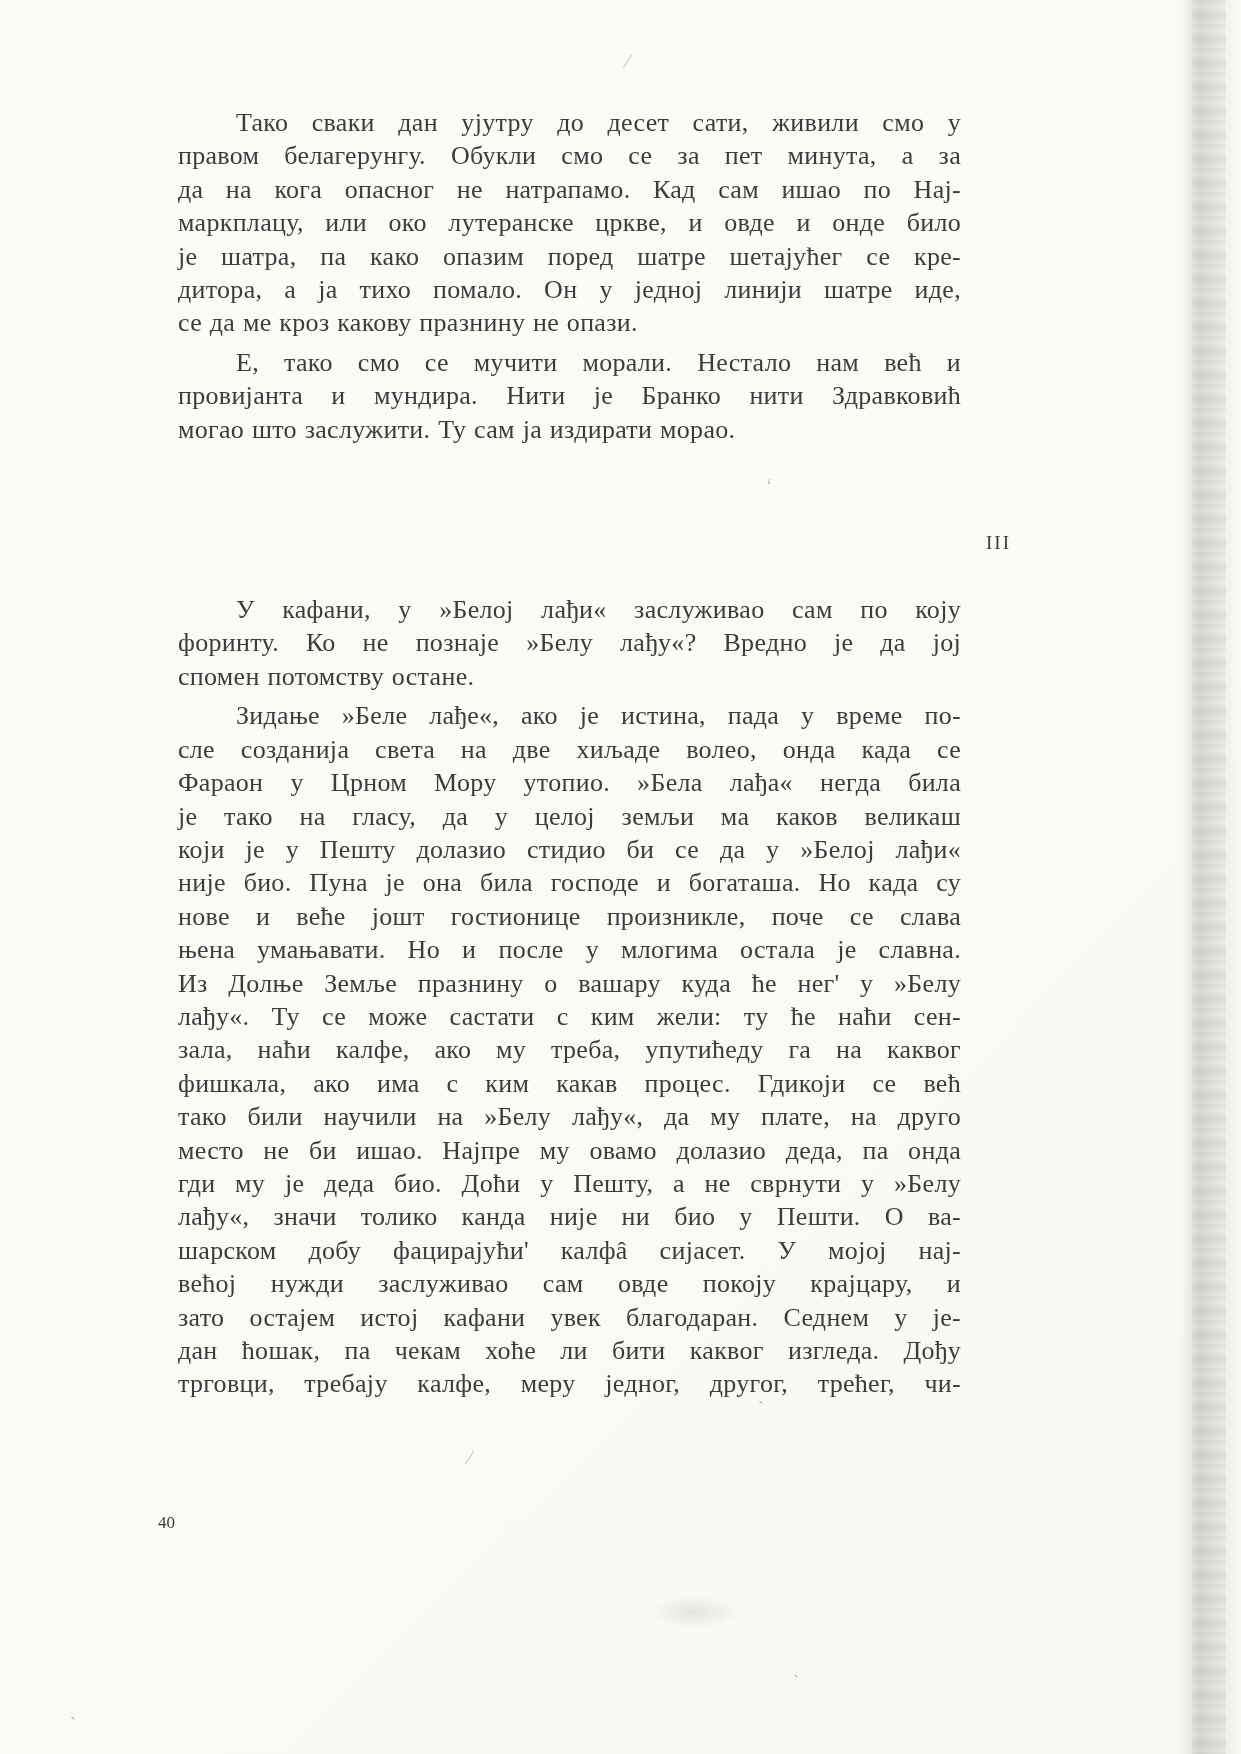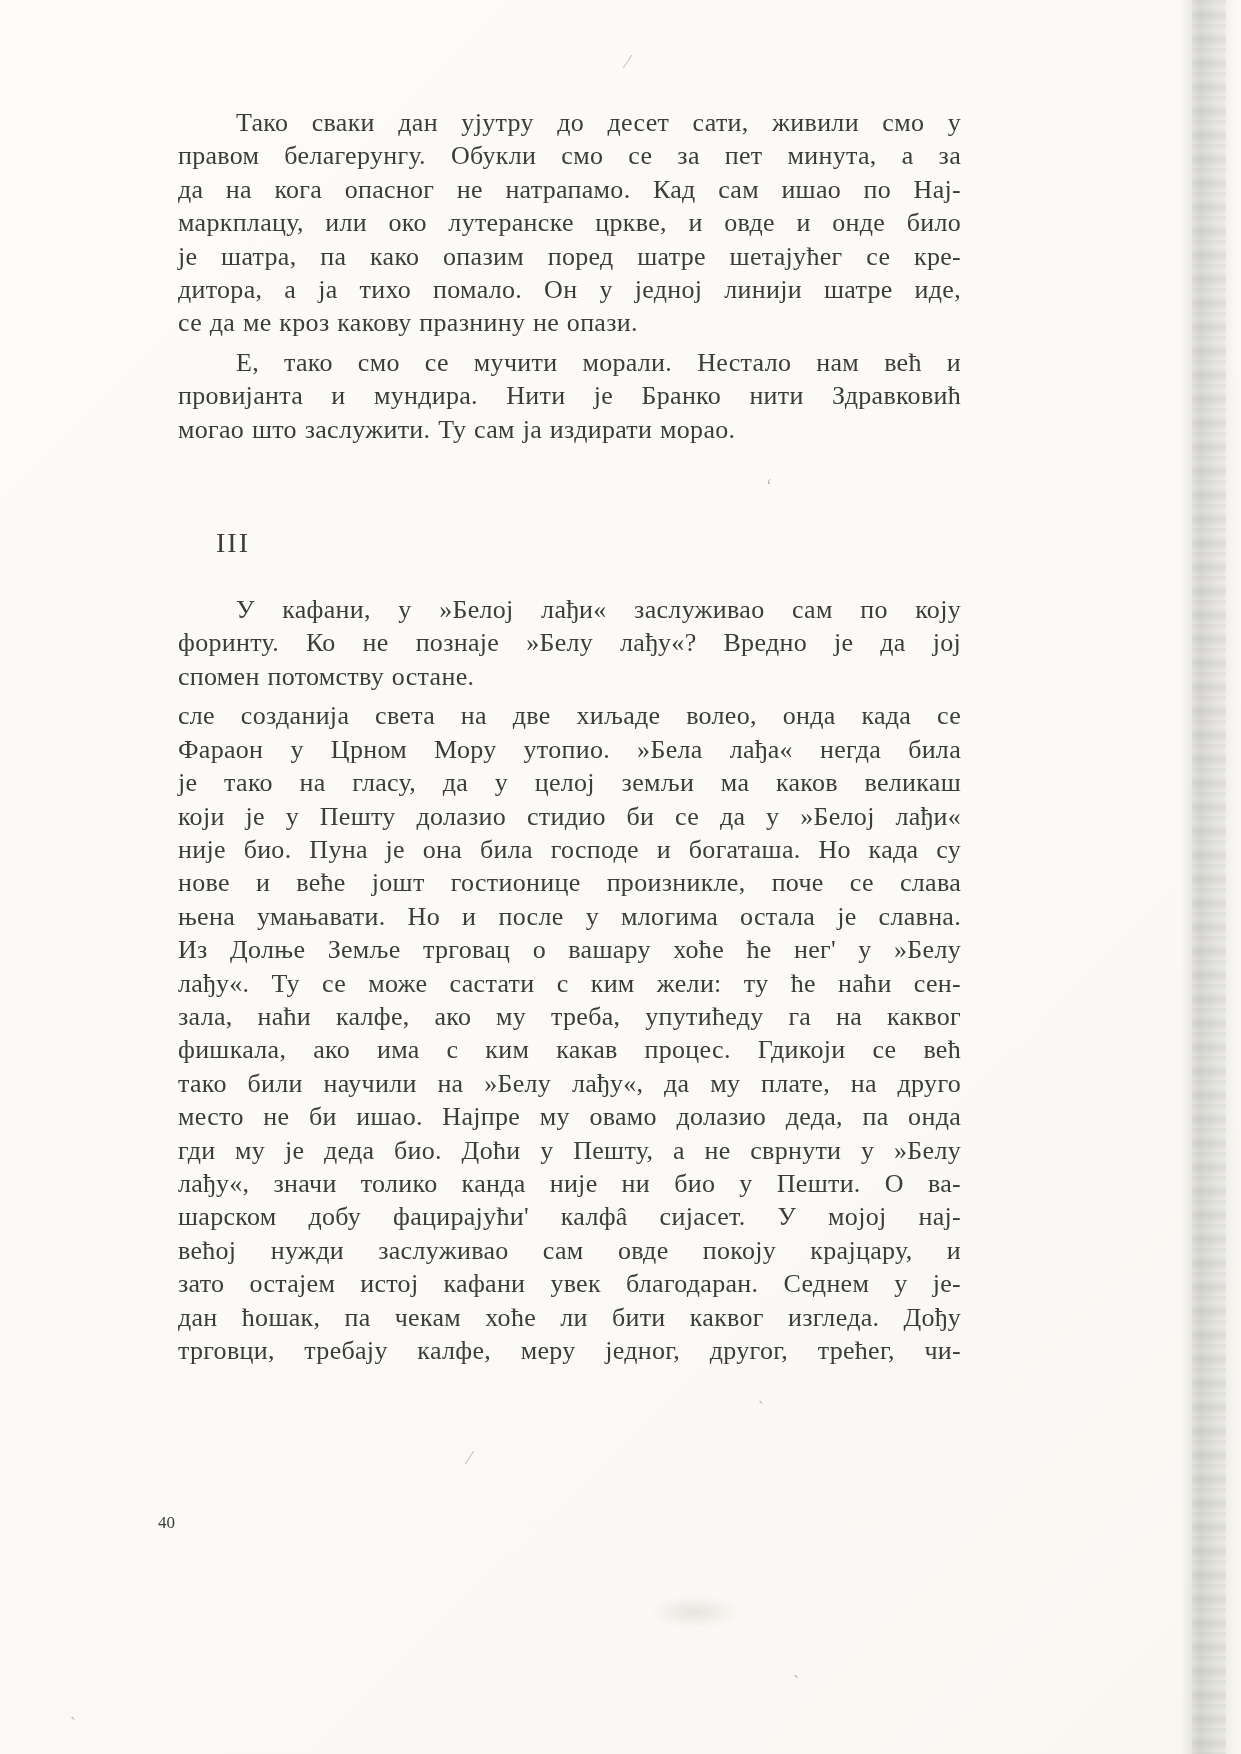--- a/index.html
+++ b/index.html
@@ -53,24 +53,24 @@
   .paragraph { margin: 6px; }
   .line {
     text-align: justify;
     text-align-last: justify;
     white-space: normal;
   }
   .line.first { padding-left: 58px; }
   .line.last  { text-align-last: left; }
   .heading {
     margin: 80px 0 33px 0;
-    text-align: left;
+    text-align: right;
     position: relative;
     left: 44px;
-    font-size: 28px;
+    font-size: 19px;
     line-height: 34px;
     letter-spacing: 2px;
   }
   .page-number {
     position: absolute;
     left: 158px;
     top: 1506px;
     font-size: 17px;
     line-height: 33px;
   }
@@ -108,28 +108,29 @@
         <div class="line">провијанта и мундира. Нити је Бранко нити Здравковић</div>
         <div class="line last">могао што заслужити. Ту сам ја издирати морао.</div>
       </div>
       <div class="heading">III</div>
       <div class="paragraph">
         <div class="line first">У кафани, у »Белој лађи« заслуживао сам по коју</div>
         <div class="line">форинту. Ко не познаје »Белу лађу«? Вредно је да јој</div>
         <div class="line last">спомен потомству остане.</div>
       </div>
       <div class="paragraph">
+        <div class="line first">Зидање »Беле лађе«, ако је истина, пада у време по-</div>
         <div class="line">сле созданија света на две хиљаде волео, онда када се</div>
         <div class="line">Фараон у Црном Мору утопио. »Бела лађа« негда била</div>
         <div class="line">је тако на гласу, да у целој земљи ма каков великаш</div>
         <div class="line">који је у Пешту долазио стидио би се да у »Белој лађи«</div>
         <div class="line">није био. Пуна је она била господе и богаташа. Но када су</div>
         <div class="line">нове и веће јошт гостионице произникле, поче се слава</div>
         <div class="line">њена умањавати. Но и после у млогима остала је славна.</div>
-        <div class="line">Из Долње Земље трговац о вашару хоће ће нег' у »Белу</div>
+        <div class="line">Из Долње Земље празнину о вашару куда ће нег' у »Белу</div>
         <div class="line">лађу«. Ту се може састати с ким жели: ту ће наћи сен-</div>
         <div class="line">зала, наћи калфе, ако му треба, упутићеду га на каквог</div>
         <div class="line">фишкала, ако има с ким какав процес. Гдикоји се већ</div>
         <div class="line">тако били научили на »Белу лађу«, да му плате, на друго</div>
         <div class="line">место не би ишао. Најпре му овамо долазио деда, па онда</div>
         <div class="line">гди му је деда био. Доћи у Пешту, а не сврнути у »Белу</div>
         <div class="line">лађу«, значи толико канда није ни био у Пешти. О ва-</div>
         <div class="line">шарском добу фацирајући' калфâ сијасет. У мојој нај-</div>
         <div class="line">већој нужди заслуживао сам овде покоју крајцару, и</div>
         <div class="line">зато остајем истој кафани увек благодаран. Седнем у је-</div>

